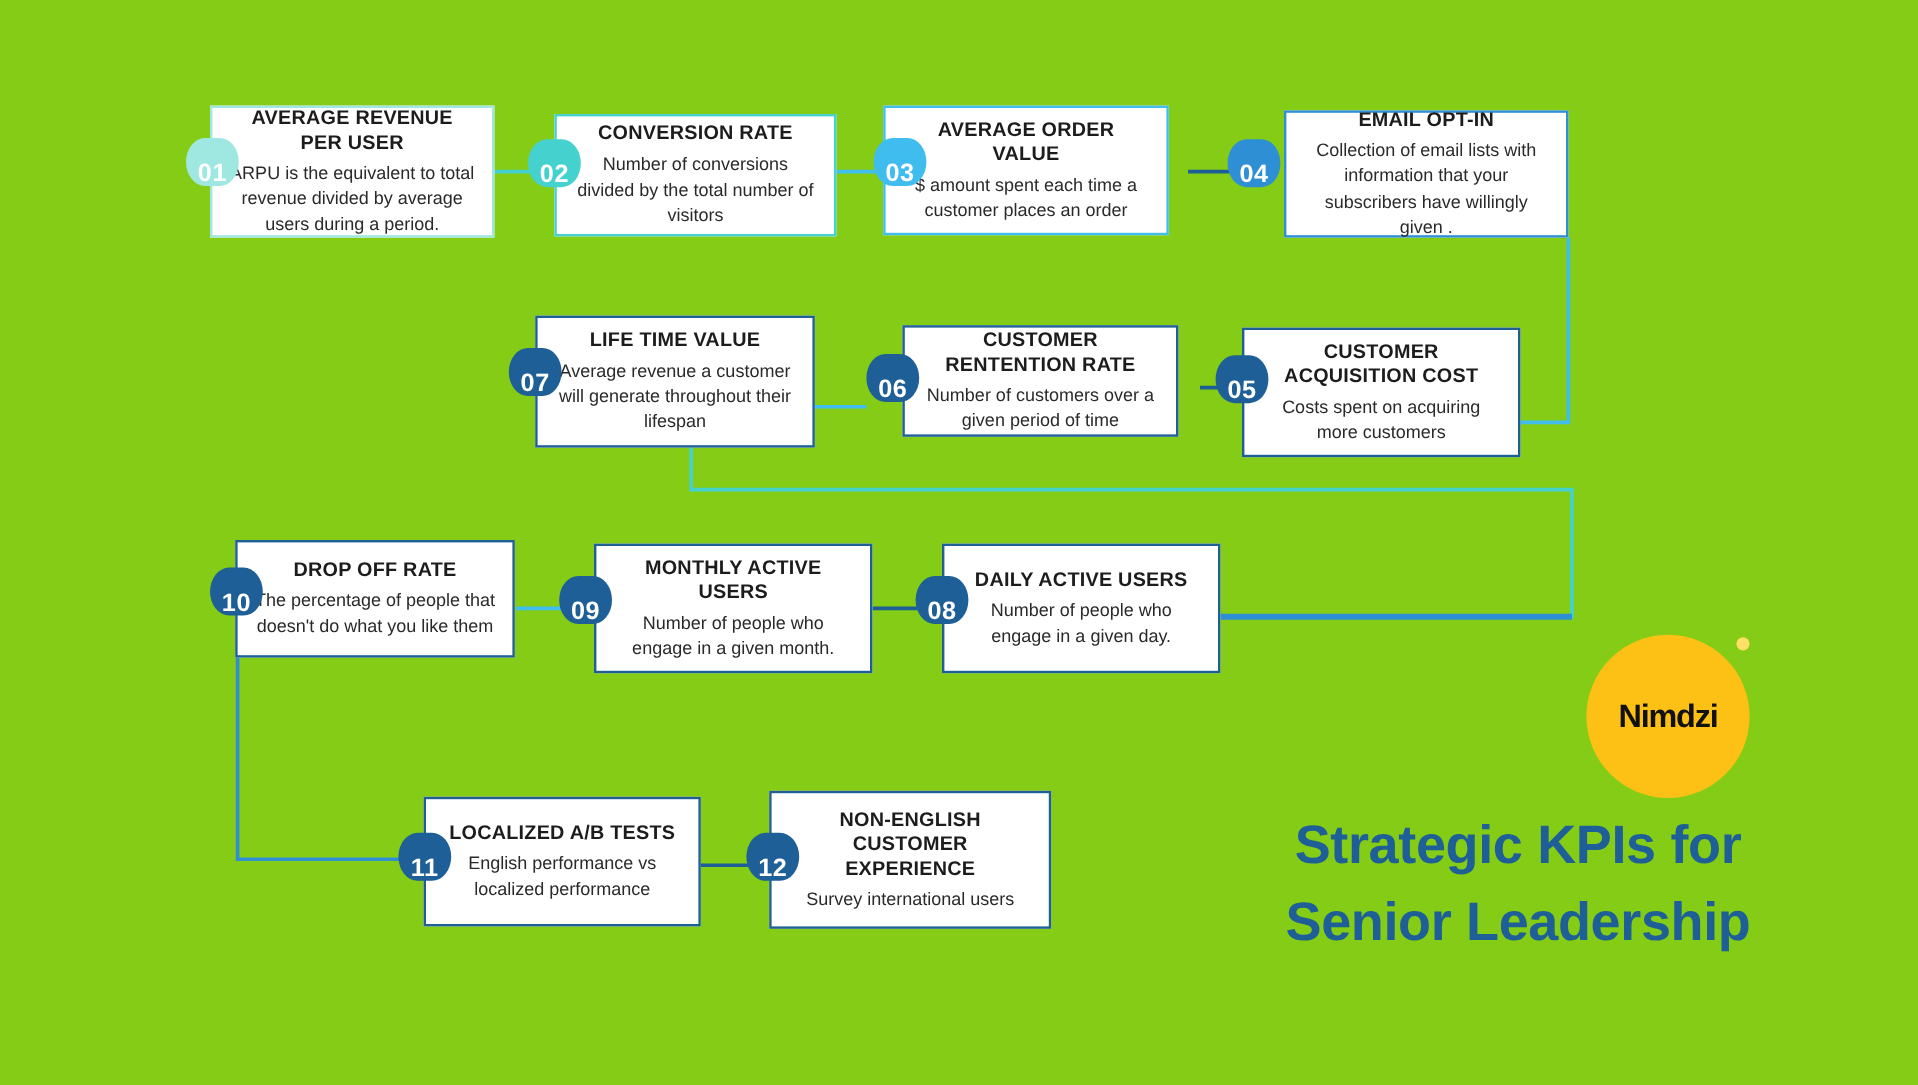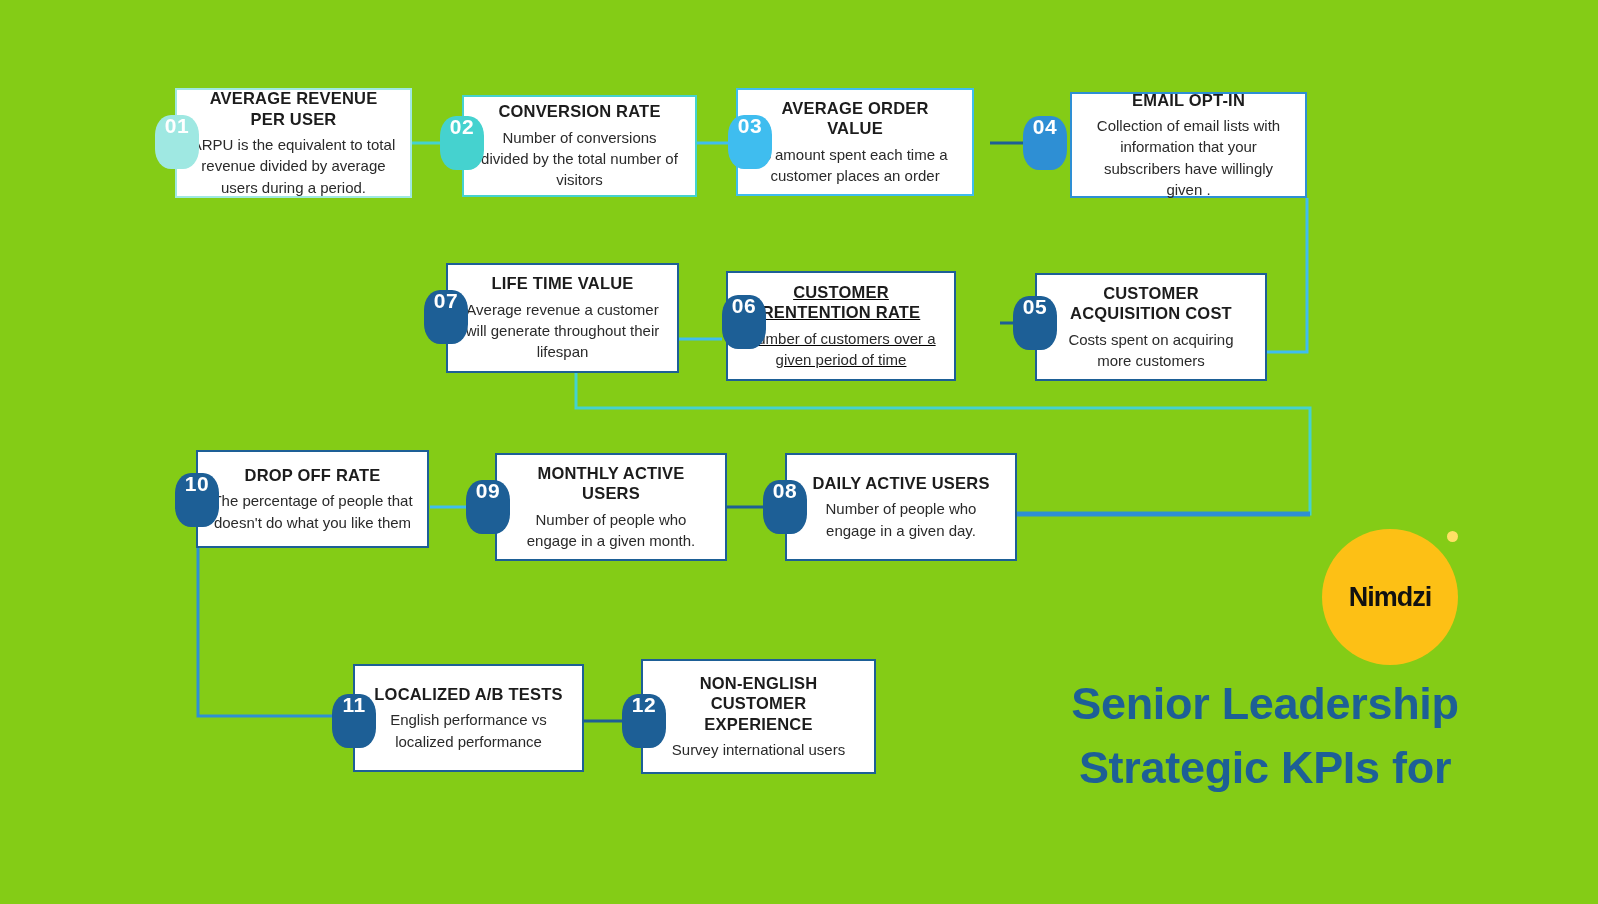--- a/index.html
+++ b/index.html
@@ -48,24 +48,24 @@
   .card .c-desc{
     font-size:15px;
     color:#2a2a2a;
     line-height:1.42;
   }
 
   
   .badge{
     position:absolute;
     z-index:5;
-    width:44px;height:54px;
+    width:44px;height:40px;
     border-radius:16px / 20px;
     display:flex;
-    align-items:flex-start;
+    align-items:flex-end;
     justify-content:center;
     color:#ffffff;
     font-weight:bold;
     font-size:21px;
     letter-spacing:.5px;
     line-height:1;
   }
 
   
   #logo{
@@ -166,21 +166,21 @@
   </div>
 
   <div class="card" style="left:446px;top:263px;width:233px;height:110px;">
     <div class="c-title">LIFE TIME VALUE</div>
     <div class="c-desc">Average revenue  a customer will generate throughout their lifespan</div>
   </div>
   <div class="badge" style="left:424px;top:290px;background:#1d5f96;">
     <span>07</span>
   </div>
 
-  <div class="card" style="left:726px;top:271px;width:230px;height:110px;text-decoration:underline;">
+  <div class="card" style="left:752px;top:271px;width:230px;height:93px;">
     <div class="c-title">CUSTOMER RENTENTION RATE</div>
     <div class="c-desc">Number of customers  over a given period of time</div>
   </div>
   <div class="badge" style="left:722px;top:295px;background:#1d5f96;">
     <span>06</span>
   </div>
 
   <div class="card" style="left:1035px;top:273px;width:232px;height:108px;">
     <div class="c-title">CUSTOMER ACQUISITION COST</div>
     <div class="c-desc">Costs spent on acquiring more customers</div>
@@ -228,17 +228,17 @@
   <div class="badge" style="left:622px;top:694px;background:#1d5f96;">
     <span>12</span>
   </div>
 
   <div id="logo">
     <span class="logo-word">Nimdzi</span>
     <span class="logo-dot" style="right: 0px; top: 2px;"></span>
   </div>
 
   <div id="headline">
+    <div>Strategic KPIs for</div>
     <div>Senior Leadership</div>
-    <div>Strategic KPIs for</div>
   </div>
 
 </div>
 
 </body></html>

